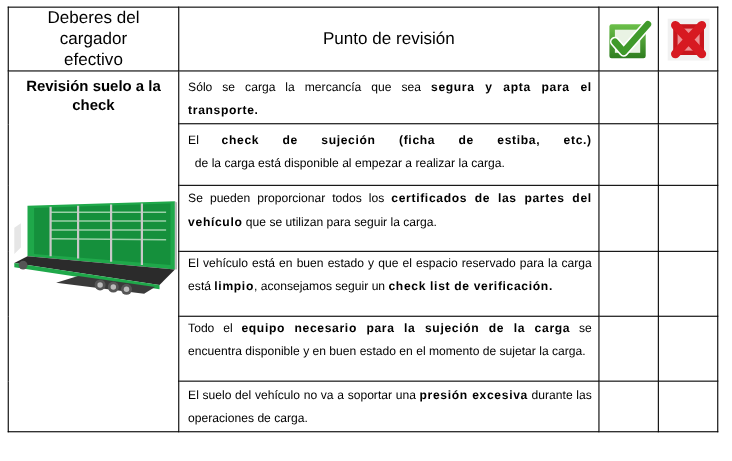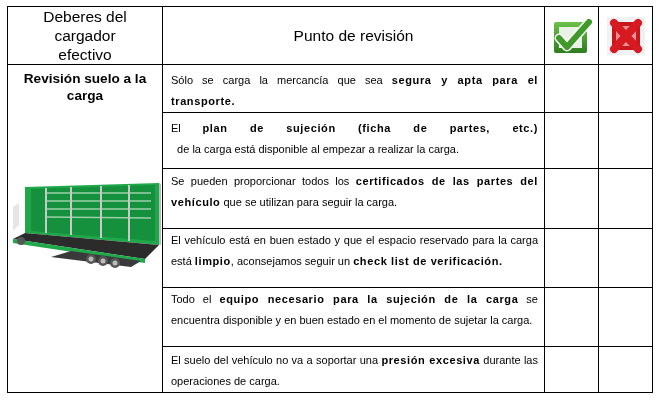--- a/index.html
+++ b/index.html
@@ -62,21 +62,21 @@
           <rect x="11" y="11" width="20" height="20" fill="#ee8f93"></rect>
           <path d="M9 8 L33 34 M33 8 L9 34" stroke="#d71921" stroke-width="8" stroke-linecap="round"></path>
         </svg>
       </div>
     </th>
   </tr>
 
   <tr style="height:48px">
     <td class="duty-cell" rowspan="6">
       <div>Revisión suelo a la</div>
-      <div>carga</div>
+      <div>check</div>
       <svg class="trailer" viewBox="0 0 150 96">
         <polygon points="2,34 8,30 8,52 2,58" fill="#e6e6e6"></polygon>
         <polygon points="14,14 148,10 148,72 14,60" fill="#1fa84a"></polygon>
         <polygon points="20,16 144,12 144,68 20,58" fill="#15903c"></polygon>
         <g stroke="#9ad1a8" stroke-width="1.4">
           <line x1="35" y1="20" x2="140" y2="20"></line>
               <line x1="35" y1="28" x2="140" y2="28"></line>
           <line x1="35" y1="36" x2="140" y2="36"></line>
               <line x1="35" y1="44" x2="140" y2="45"></line>
         </g>
@@ -101,21 +101,21 @@
     </td>
     <td class="point">
       <span>Sólo se carga la mercancía que sea </span><b>segura y apta para el transporte.</b>
     </td>
     <td></td>
     <td></td>
   </tr>
 
   <tr style="height:56px">
     <td class="point">
-      <span>El </span><b>plan de sujeción (ficha de partes, etc.)</b><span style="white-space:pre">  de la carga está disponible al empezar a realizar la carga.</span>
+      <span>El </span><b>check de sujeción (ficha de estiba, etc.)</b><span style="white-space:pre">  de la carga está disponible al empezar a realizar la carga.</span>
     </td>
     <td></td>
     <td></td>
   </tr>
 
   <tr style="height:60px">
     <td class="point" style="padding-top:2px !important">
       <span>Se pueden proporcionar todos los </span><b>certificados de las partes del vehículo</b><span> que se utilizan para seguir la carga.</span>
     </td>
     <td></td>

